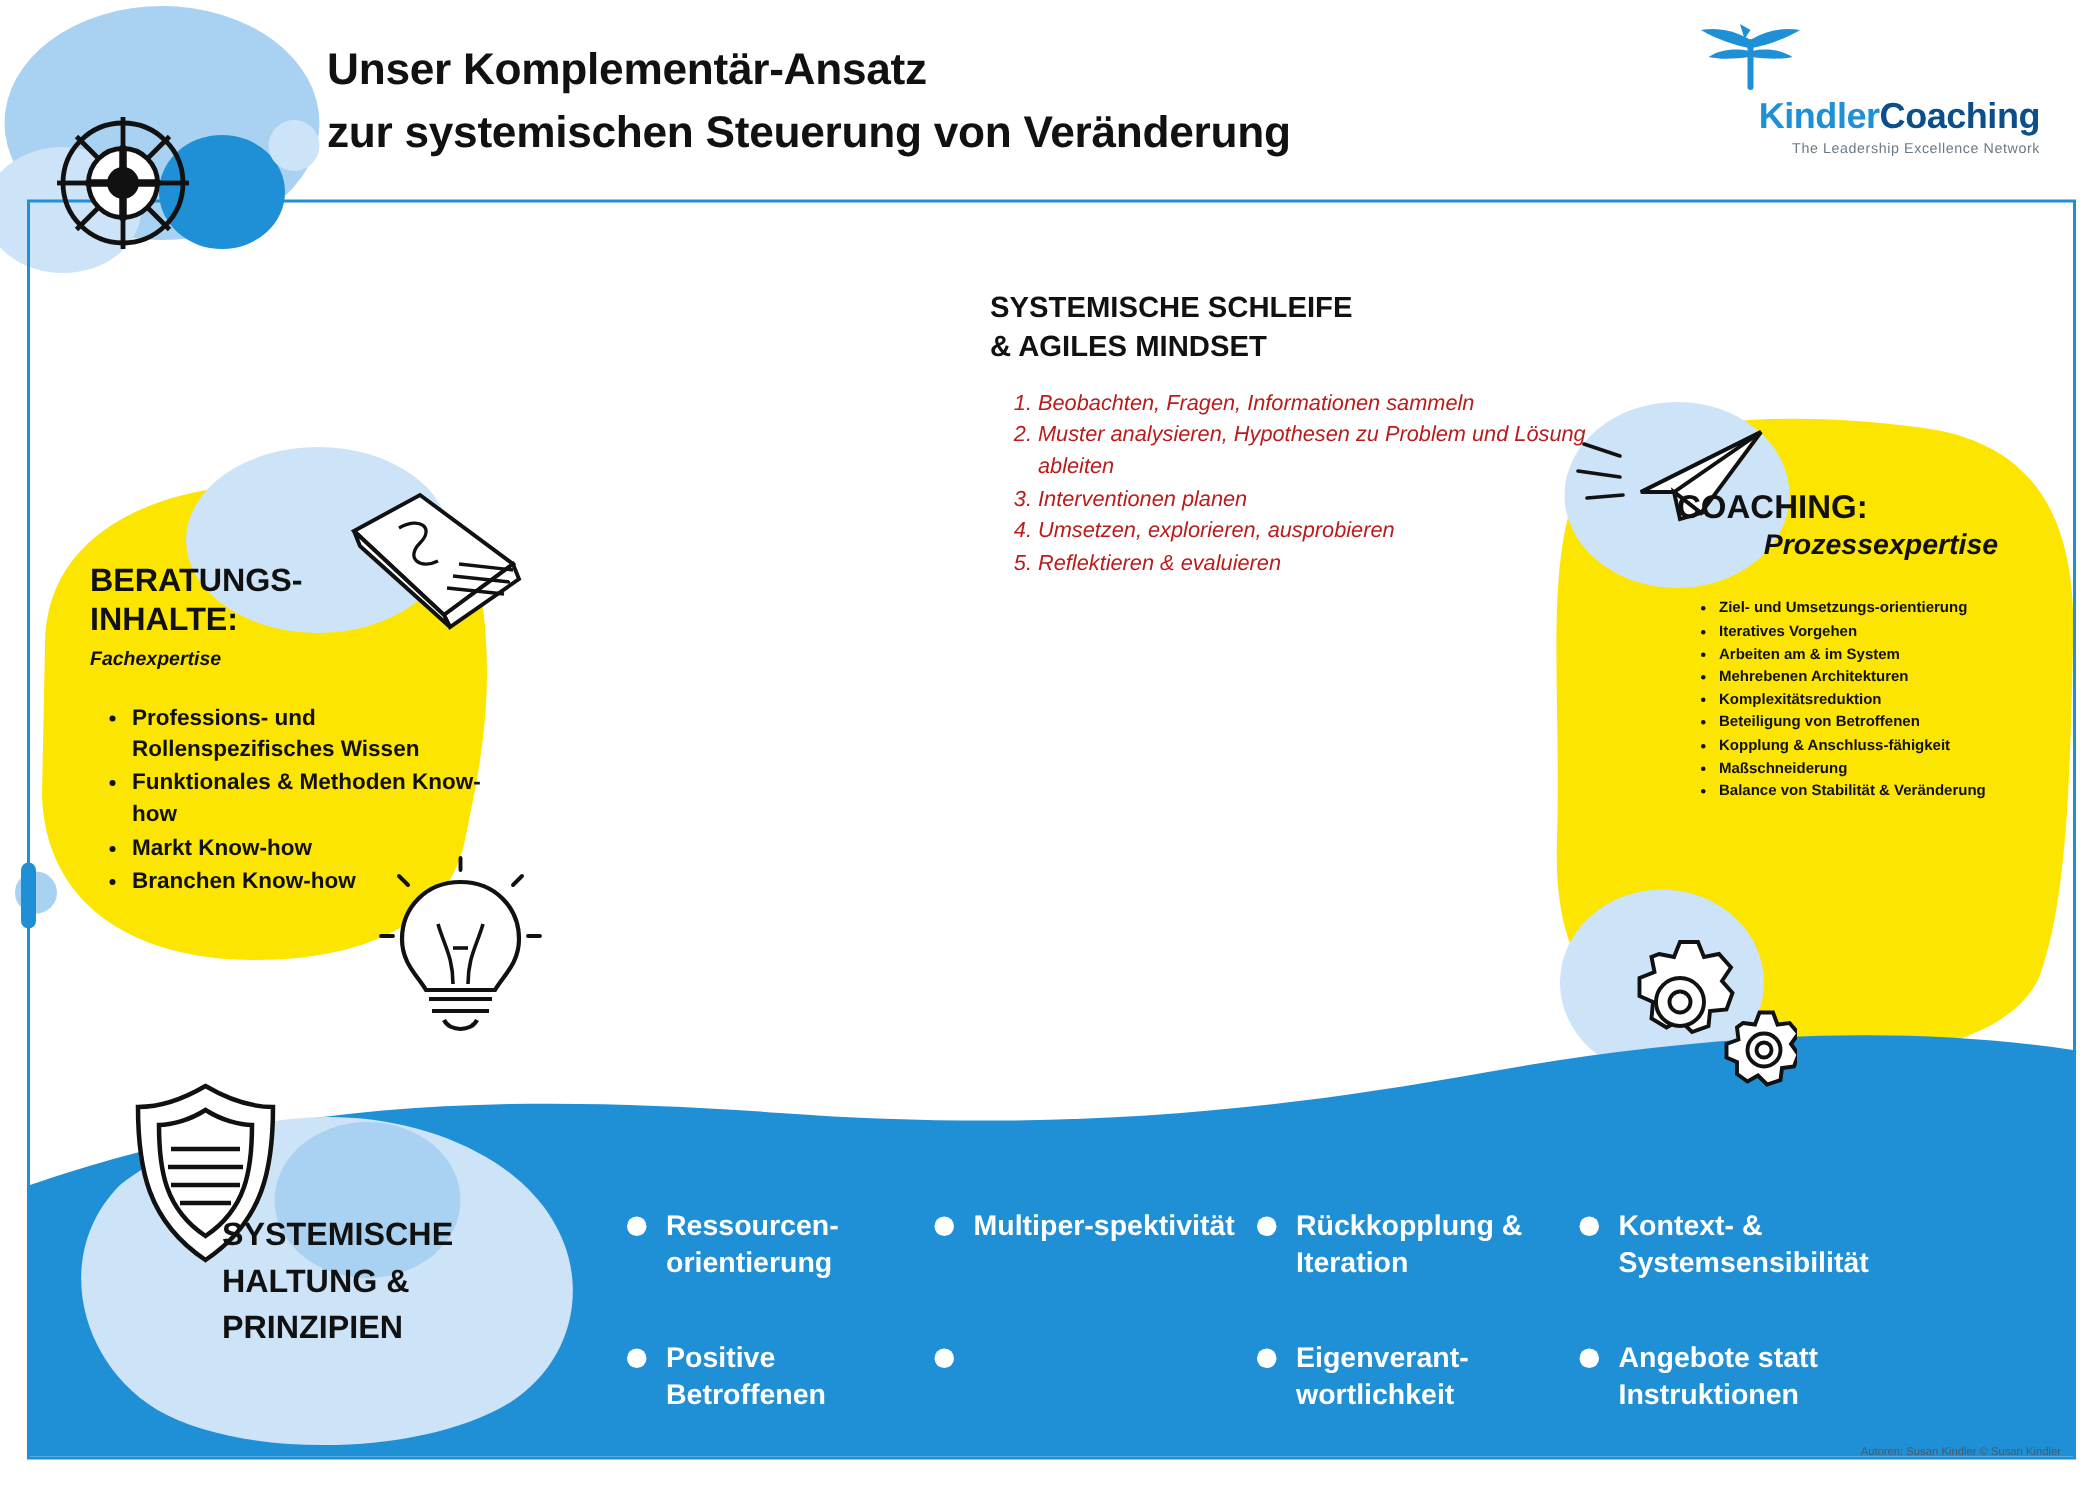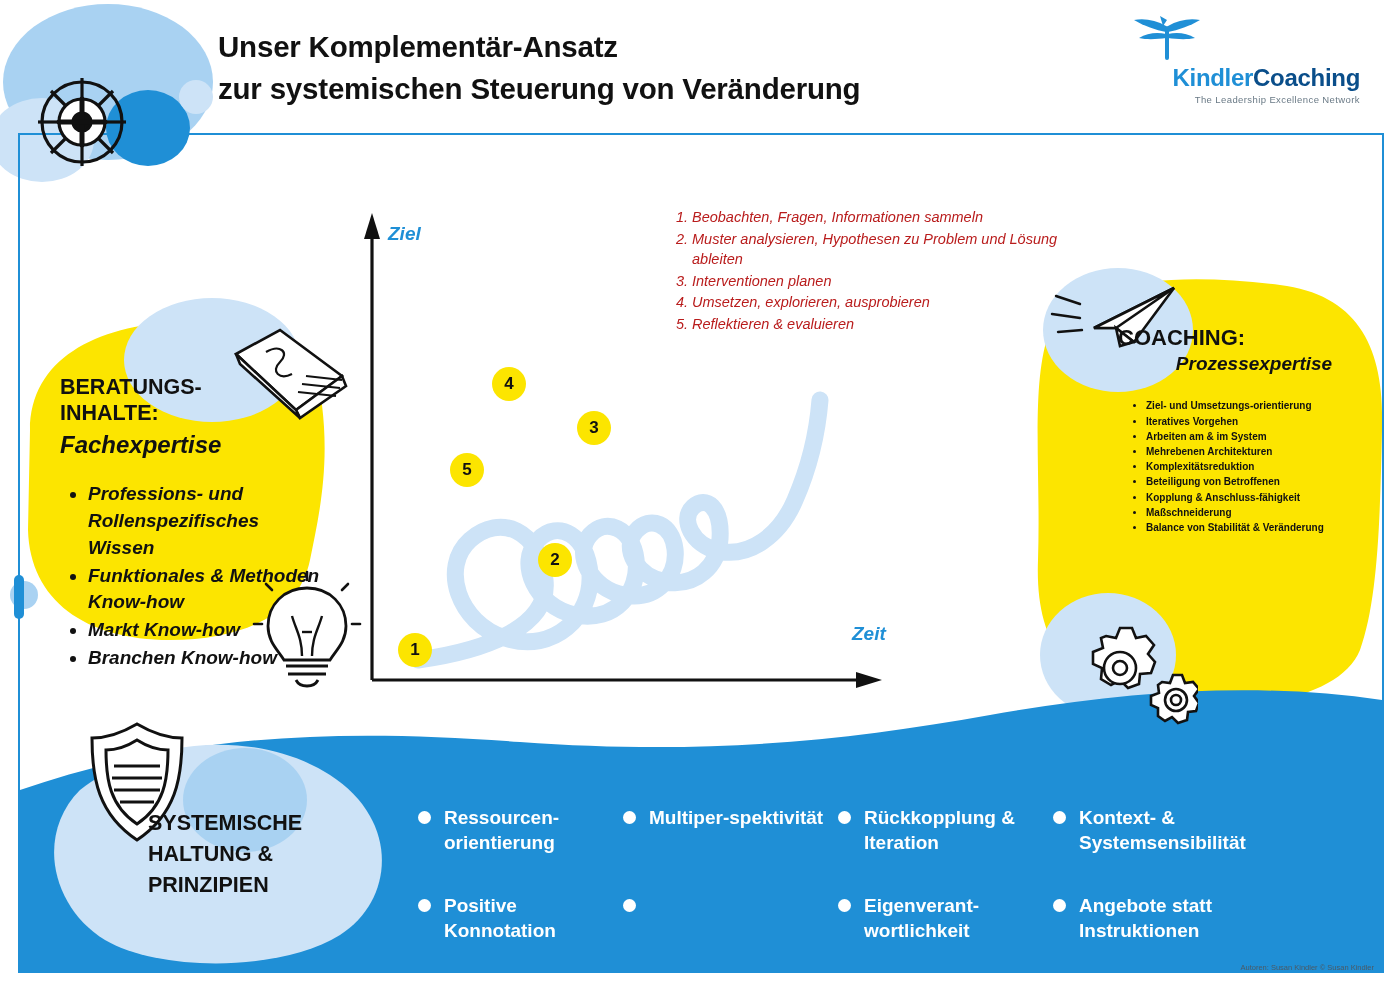--- a/index.html
+++ b/index.html
@@ -120,34 +120,33 @@
     width: 270px;
     z-index: 10;
   }
   #left-panel .panel-title {
     font-size: 21.5px;
     font-weight: bold;
     color: #111;
     line-height: 1.2;
   }
   #left-panel .panel-sub {
-    font-size: 24px;
+    font-size: 13px;
     font-style: italic;
     font-weight: bold;
     color: #111;
     margin-top: 4px;
   }
   #left-panel ul {
     margin: 22px 0 0 0;
     padding-left: 28px;
-    font-size: 19px;
+    font-size: 15px;
     font-weight: bold;
     line-height: 1.42;
     color: #111;
-    font-style: italic;
   }
   #left-panel ul li { margin-bottom: 1px; }
 
   
   #right-panel {
     position: absolute;
     left: 1118px; top: 325px;
     width: 272px;
     z-index: 10;
   }
@@ -295,52 +294,26 @@
     </svg>
     <div class="logo-text"><span>Kindler</span><span class="b">Coaching</span></div>
     <div class="logo-sub">The Leadership Excellence Network</div>
   </div>
 
   <div id="header-title">
     <span>Unser Komplementär-Ansatz</span>
     <span class="line2">zur systemischen Steuerung von Veränderung</span>
   </div>
 
-  <div id="chart-area">
-    <svg style="width:580px;height:510px;" viewBox="0 0 580 510">
-
-      <path d="M78 465 C 150 455 210 430 205 385 C 200 335 160 318 130 345
-               C 100 372 118 428 165 443 C 215 459 252 420 250 380
-               C 248 340 218 324 198 345 C 176 368 196 412 235 420
-               C 276 428 300 396 296 364 C 292 333 266 322 250 340
-               C 233 359 251 394 284 400 C 318 406 338 380 335 354
-               C 332 329 310 320 296 336 C 281 353 297 382 326 387
-               C 357 392 378 370 380 344 C 382 312 366 300 353 312
-               C 340 324 352 350 378 356 C 410 363 440 340 455 305
-               C 472 266 478 230 480 205" fill="none" stroke="#CDE3F7" stroke-width="17" stroke-linecap="round"></path>
-
-      <g stroke="#111" stroke-width="3.2" fill="none">
-        <line x1="32" y1="40" x2="32" y2="485"></line>
-        <line x1="32" y1="485" x2="520" y2="485"></line>
-      </g>
-      <polygon points="32,18 24,44 40,44" fill="#111"></polygon>
-      <polygon points="542,485 516,477 516,493" fill="#111"></polygon>
-    </svg>
-
-    <div class="axis-label" id="label-ziel">Ziel</div>
-    <div class="axis-label" id="label-zeit">Zeit</div>
-
-    <div class="loop-number" style="left:58px;  top:438px;">1</div>
-    <div class="loop-number" style="left:198px; top:348px;">2</div>
-    <div class="loop-number" style="left:237px; top:216px;">3</div>
-    <div class="loop-number" style="left:152px; top:172px;">4</div>
-    <div class="loop-number" style="left:110px; top:258px;">5</div>
-  </div>
 
   <div id="loop-block">
+    <h2>
+      <span>SYSTEMISCHE SCHLEIFE</span><br>
+      <span>&amp; AGILES MINDSET</span>
+    </h2>
     <ol>
       <li>Beobachten, Fragen, Informationen sammeln</li>
       <li>Muster analysieren, Hypothesen zu Problem und Lösung ableiten</li>
       <li>Interventionen planen</li>
       <li>Umsetzen, explorieren, ausprobieren</li>
       <li>Reflektieren &amp; evaluieren</li>
     </ol>
   </div>
 
   <svg class="blob" style="left:222px; top:318px; width:130px; height:110px; z-index:9;" viewBox="0 0 130 110">
@@ -449,20 +422,20 @@
     <span>SYSTEMISCHE</span><br>
     <span>HALTUNG &amp;</span><br>
     <span>PRINZIPIEN</span>
   </div>
 
   <div id="principles">
     <div class="principle"><span class="dot"></span><span>Ressourcen-orientierung</span></div>
     <div class="principle"><span class="dot"></span><span>Multiper-spektivität</span></div>
     <div class="principle"><span class="dot"></span><span>Rückkopplung &amp; Iteration</span></div>
     <div class="principle"><span class="dot"></span><span>Kontext- &amp; Systemsensibilität</span></div>
-    <div class="principle"><span class="dot"></span><span>Positive Konnotation</span></div>
+    <div class="principle"><span class="dot"></span><span>Positive Betroffenen</span></div>
     <div class="principle"><span class="dot"></span></div>
     <div class="principle"><span class="dot"></span><span>Eigenverant-wortlichkeit</span></div>
     <div class="principle"><span class="dot"></span><span>Angebote statt Instruktionen</span></div>
   </div>
 
   <div id="credit">Autoren: Susan Kindler © Susan Kindler</div>
 </div>
 
 </body></html>

